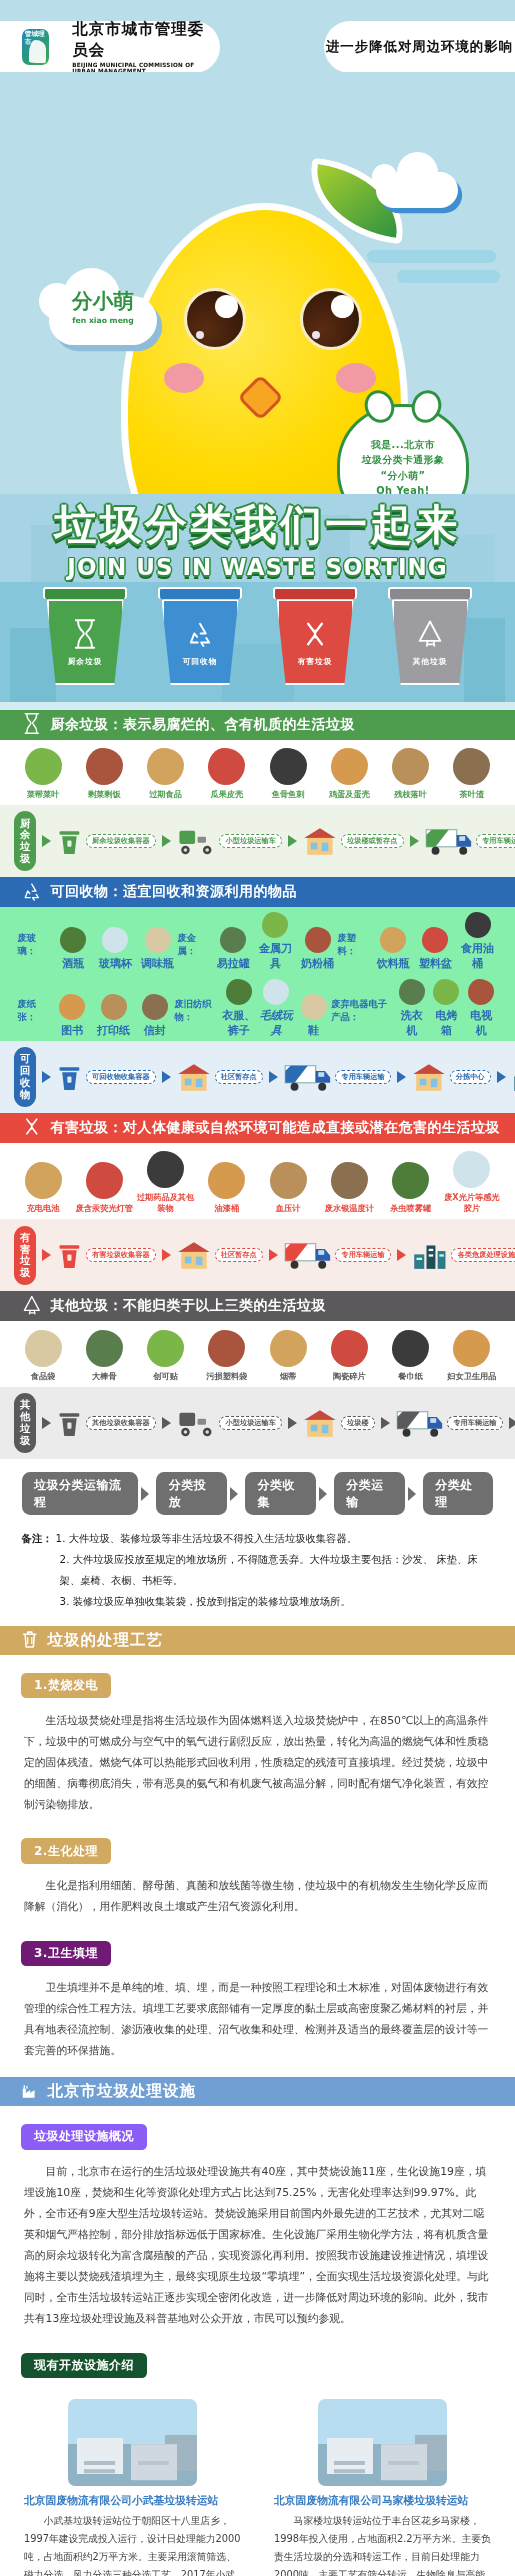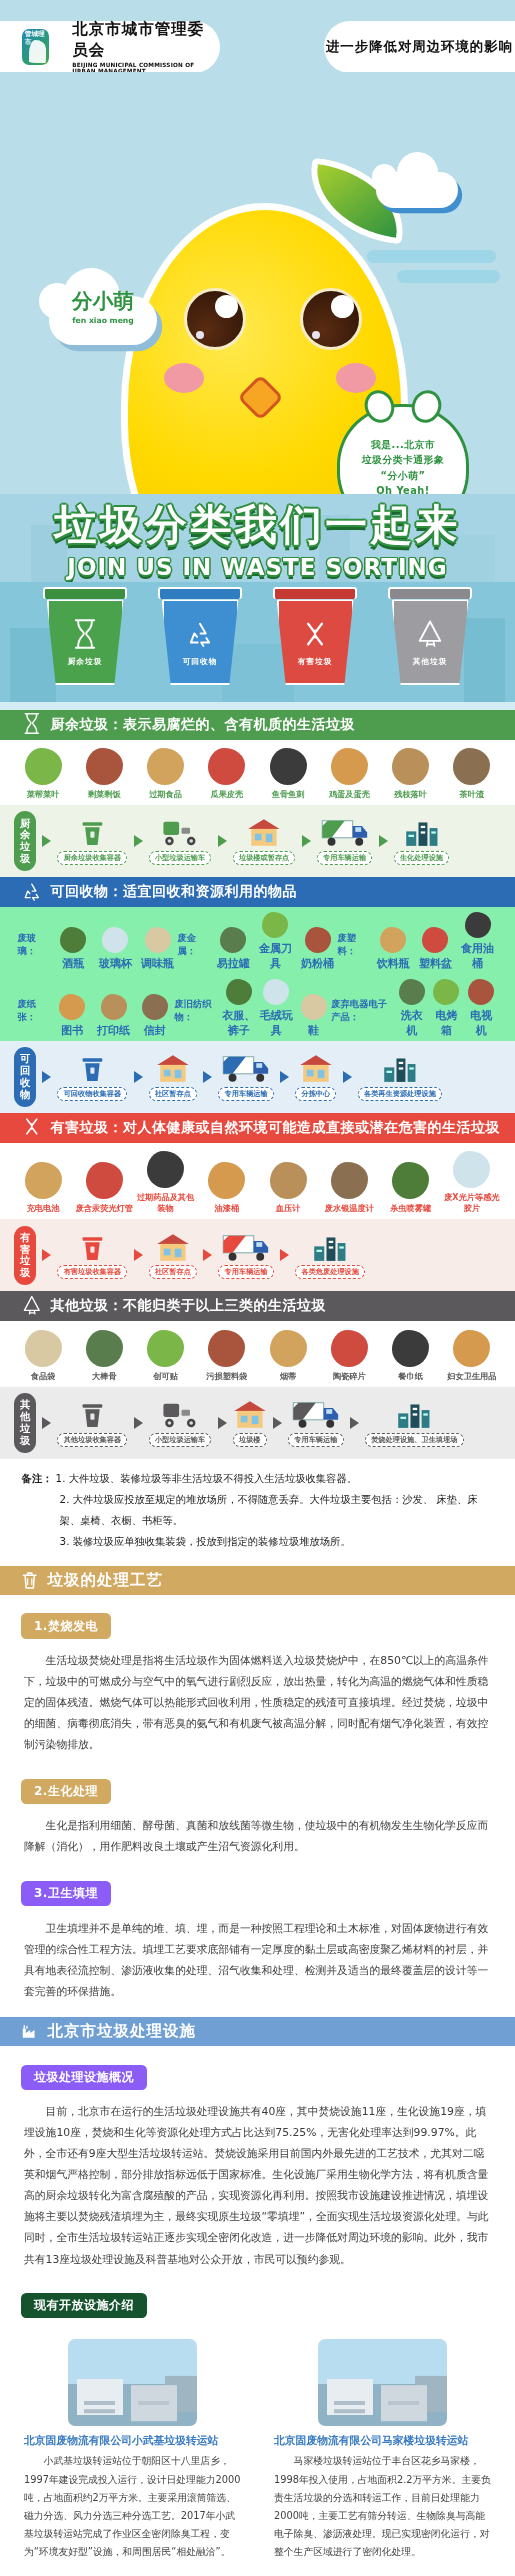--- a/index.html
+++ b/index.html
@@ -86,21 +86,21 @@
   .item-img.sm{width:26px;height:26px;margin-bottom:2.6px;}
   .item-label{font-size:8.2px;font-weight:600;}
   .group-row{display:flex;justify-content:space-between;align-items:flex-end;padding:5.2px 17.5px 3.1px;background:#86efac;}
   .group{display:flex;align-items:flex-end;gap:2.1px;}
   .group-label{font-weight:800;font-size:9.3px;padding-bottom:13.4px;}
   .group .item{width:44px;}
   .group .item-label{font-size:11px;}
   .flow{height:72px;display:flex;align-items:center;padding:0 14.4px;gap:6.2px;}
   .flow-pill{border-radius:13.4px;color:#fff;font-size:10.3px;font-weight:800;padding:6.2px 5.7px;line-height:1.15;text-align:center;}
   .flow-arrow{width:0;height:0;border-top:6.2px solid transparent;border-bottom:6.2px solid transparent;border-left:9.3px solid currentColor;flex:none;}
-  .flow-step{display:flex;flex-direction:column;align-items:center;gap:3.6px;flex:none;}
+  .flow-step{display:flex;flex-direction:row;align-items:center;gap:3.6px;flex:none;}
   .flow-step .icon{height:30px;display:flex;align-items:flex-end;}
   .flow-step svg{height:29px;}
   .step-label{border:1px dashed currentColor;border-radius:7.2px;padding:1px 5.2px;font-size:7.2px;font-weight:600;background:#fff;white-space:nowrap;}
   
   .process{display:flex;align-items:center;gap:7.2px;padding:13.4px 21.6px 3.1px;}
   .ppill{background:#6f6f6f;color:#fff;font-size:12px;font-weight:800;padding:4.6px 12.4px;border-radius:8.2px;letter-spacing:0.5px;}
   .psep{width:0;height:0;border-top:7.2px solid transparent;border-bottom:7.2px solid transparent;border-left:8.2px solid #6f6f6f;margin-left:-4.1px;}
   .notes{padding:9.3px 21.6px 13.4px;font-size:10.3px;line-height:2.05;color:#1d1d1d;}
   .notes .n1{display:flex;gap:3.1px;}
   .notes .ind{padding-left:38px;}
@@ -397,21 +397,21 @@
             </div>
           </div>
           <div class="group">
             <div class="group-label" style="color: rgb(43, 108, 180);">废旧纺织物：</div>
             <div class="item">
               <div class="item-img sm" style="background: rgb(78, 125, 58);"></div>
               <div class="item-label" style="color: rgb(43, 108, 180);">衣服、裤子</div>
             </div>
             <div class="item">
               <div class="item-img sm" style="background: rgb(207, 227, 234);"></div>
-              <div class="item-label" style="color: rgb(43, 108, 180);">毛绒玩具</div>
+              <div class="item-label" style="color: rgb(43, 108, 180); font-style: italic;">毛绒玩具</div>
             </div>
             <div class="item">
               <div class="item-img sm" style="background: rgb(216, 201, 163);"></div>
               <div class="item-label" style="color: rgb(43, 108, 180);">鞋</div>
             </div>
           </div>
           <div class="group">
             <div class="group-label" style="color: rgb(43, 108, 180);">废弃电器电子产品：</div>
             <div class="item">
               <div class="item-img sm" style="background: rgb(90, 125, 78);"></div>
@@ -714,20 +714,31 @@
                 <rect x="8" y="30" width="10" height="4" fill="#bfe"></rect>
                 <rect x="49" y="24" width="8" height="4" fill="#bfe"></rect>
               </svg>
             </span>
             <div class="step-label">焚烧处理设施、卫生填埋场</div>
           </div>
         </div>
       </section>
     </div>
 
+  <section class="process" id="process">
+      <div class="ppill">垃圾分类运输流程</div>
+      <div class="psep"></div>
+      <div class="ppill">分类投放</div>
+      <div class="psep"></div>
+      <div class="ppill">分类收集</div>
+      <div class="psep"></div>
+      <div class="ppill">分类运输</div>
+      <div class="psep"></div>
+      <div class="ppill">分类处理</div>
+    </section>
 
   <section class="notes">
     <div class="n1">
       <span style="font-weight:600;">备注：</span>
       <span>1. 大件垃圾、装修垃圾等非生活垃圾不得投入生活垃圾收集容器。</span>
     </div>
     <div class="ind">2. 大件垃圾应投放至规定的堆放场所，不得随意丢弃。大件垃圾主要包括：沙发、 床垫、床架、桌椅、衣橱、书柜等。</div>
     <div class="ind">3. 装修垃圾应单独收集装袋，投放到指定的装修垃圾堆放场所。</div>
   </section>
 
@@ -736,21 +747,21 @@
       <span><svg viewBox="0 0 34 38">
             <path d="M5 10h24M13 10V6h8v4M8 10l2 25h14l2-25" fill="none" stroke="#fff" stroke-width="3" stroke-linecap="round" stroke-linejoin="round"></path>
             <path d="M13 16v13M21 16v13" stroke="#fff" stroke-width="2.4"></path>
           </svg></span>
       <span class="sec-title">垃圾的处理工艺</span>
     </div>
     <div class="tag" style="background:#d2a961;">1.焚烧发电</div>
     <p class="para">生活垃圾焚烧处理是指将生活垃圾作为固体燃料送入垃圾焚烧炉中，在850℃以上的高温条件下，垃圾中的可燃成分与空气中的氧气进行剧烈反应，放出热量，转化为高温的燃烧气体和性质稳定的固体残渣。燃烧气体可以热能形式回收利用，性质稳定的残渣可直接填埋。经过焚烧，垃圾中的细菌、病毒彻底消失，带有恶臭的氨气和有机废气被高温分解，同时配有烟气净化装置，有效控制污染物排放。</p>
     <div class="tag" style="background:#d2a961;">2.生化处理</div>
     <p class="para">生化是指利用细菌、酵母菌、真菌和放线菌等微生物，使垃圾中的有机物发生生物化学反应而降解（消化），用作肥料改良土壤或产生沼气资源化利用。</p>
-    <div class="tag" style="background:#8b5cf6;">3.卫生填埋</div>
+    <div class="tag" style="background:#701a75;">3.卫生填埋</div>
     <p class="para">卫生填埋并不是单纯的堆、填、埋，而是一种按照工程理论和土木标准，对固体废物进行有效管理的综合性工程方法。填埋工艺要求底部铺有一定厚度的黏土层或高密度聚乙烯材料的衬层，并具有地表径流控制、渗沥液收集的处理、沼气收集和处理、检测并及适当的最终覆盖层的设计等一套完善的环保措施。</p>
   </section>
 
   <section style="margin-top:15.5px;">
     <div class="sec-bar" style="background:#6f9fd3;">
       <span><svg viewBox="0 0 40 38">
             <path d="M4 35V14h7v21M11 24l10-7v7l10-7v18H4z" fill="#fff"></path>
             <rect x="6" y="6" width="3" height="8" fill="#fff"></rect>
             <rect x="12" y="8" width="3" height="6" fill="#fff"></rect>
           </svg></span>

